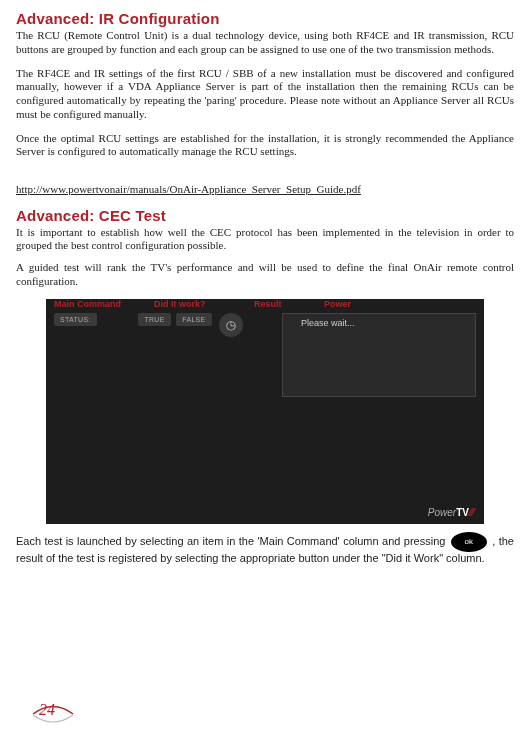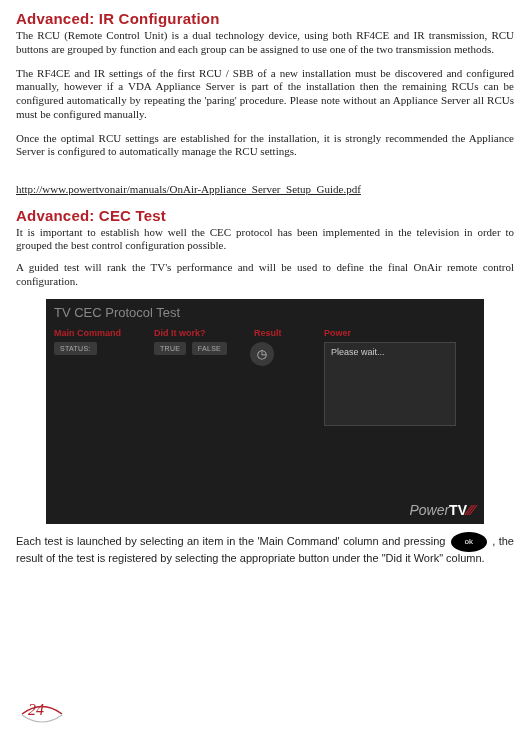--- a/index.html
+++ b/index.html
@@ -77,31 +77,31 @@
     display: flex;
     align-items: center;
     justify-content: center;
     margin-left: -4px;
   }
   .clock-icon { color: #bbb; font-size: 12px; line-height: 1; }
   .tips-box {
     background: #2a2a2a;
     border: 1px solid #444;
     height: 84px;
-    width: 132px;
-    padding: 4px 6px;
+    width: 194px;
+    padding: 4px 18px;
     color: #ccc;
     font-size: 9px;
   }
   .brand {
     position: absolute;
     bottom: 6px;
     right: 10px;
     color: #aaa;
-    font-size: 14px;
+    font-size: 10px;
     font-style: italic;
   }
   .brand .tv { color: #fff; font-weight: bold; font-style: normal; }
   .brand .swoosh { color: #b32028; font-weight: bold; }
   .ok-badge {
     display: inline-flex;
     width: 36px; height: 20px;
     background: #000;
     color: #fff;
     border-radius: 50%;
@@ -112,21 +112,21 @@
     margin: 0 2px;
   }
   .launch-line {
     text-align: justify;
     line-height: 1.25;
     font-size: 11px;
   }
   .page-footer {
     position: absolute;
     bottom: 16px;
-    left: 28px;
+    left: 39px;
     display: flex;
     align-items: flex-end;
   }
   .page-num {
     color: #b32028;
     font-style: italic;
     font-size: 16px;
     font-family: Georgia, serif;
     position: relative;
     z-index: 2;
@@ -148,21 +148,20 @@
 <p class="body">
   <br>
   <a class="link" href="#">http://www.powertvonair/manuals/OnAir-Appliance_Server_Setup_Guide.pdf</a>
 </p>
 
 <h2 class="red-heading">Advanced: CEC Test</h2>
 <p class="body" style="margin-bottom:8px;">It is important to establish how well the CEC protocol has been implemented in the television in order to grouped the best control configuration possible.</p>
 <p class="body">A guided test will rank the TV's performance and will be used to define the final OnAir remote control configuration.</p>
 
 <div class="cec-panel">
-  <div class="cec-title">TV CEC Protocol Test</div>
   <div class="cec-headers">
     <div class="col-main">Main Command</div>
     <div class="col-did">Did It work?</div>
     <div class="col-res">Result</div>
     <div class="col-tips">Power</div>
   </div>
   <div class="cec-row">
     <div class="col-main">
       <span class="status-pill">STATUS:</span>
     </div>

